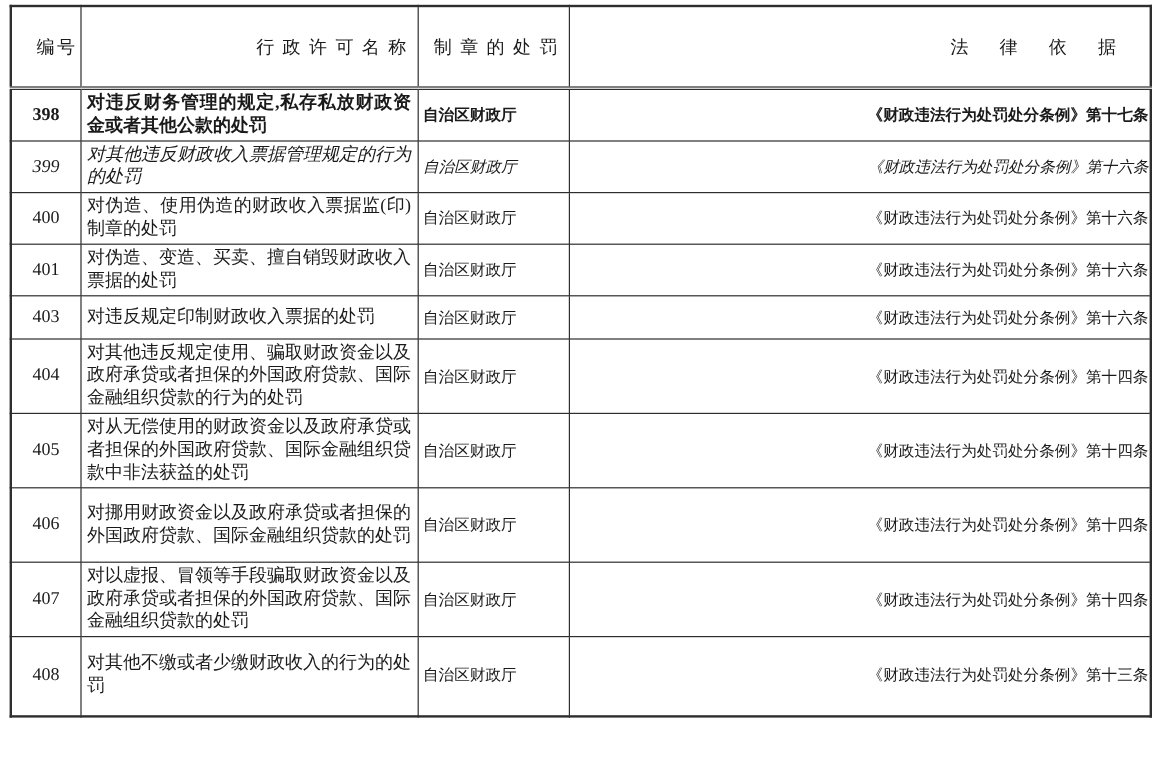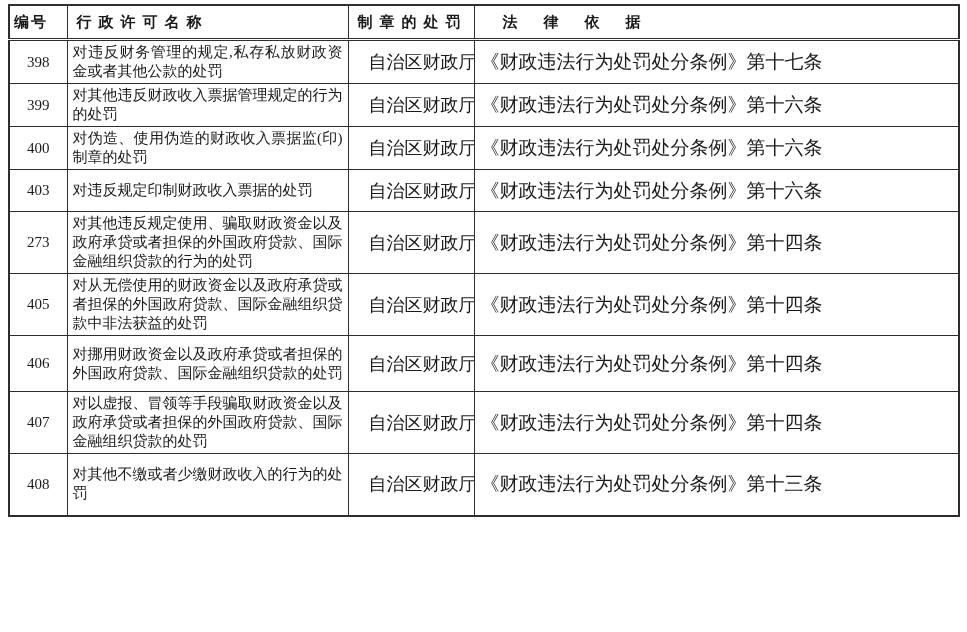--- a/index.html
+++ b/index.html
@@ -24,54 +24,55 @@
     border: 2px solid #2e2e2e;
   }
   .doc-table th, .doc-table td {
     border: 1px solid #2e2e2e;
     vertical-align: middle;
     overflow: hidden;
   }
   .doc-table thead th {
     border-bottom: 3px double #2e2e2e;
     font-family: "Liberation Sans", "DejaVu Sans", sans-serif;
-    font-weight: bold;
+    font-weight: normal;
     font-size: 15px;
-    text-align: left;
+    text-align: right;
     height: 30px;
-    padding: 1px 2px;
+    padding: 18px 2px;
     white-space: nowrap;
   }
   .ls-xs { letter-spacing: 2px;  padding-left: 4px  !important; }
   .ls-sm { letter-spacing: 7px;  padding-left: 9px  !important; }
   .ls-md { letter-spacing: 7px;  padding-left: 9px  !important; }
   .ls-lg { letter-spacing: 26px; padding-left: 28px !important; }
   td.c-no {
     text-align: center;
     font-size: 15px;
   }
   td.c-name {
     text-align: justify;
     text-justify: inter-character;
     font-size: 15px;
     line-height: 19px;
     padding: 2px 5px 2px 5px;
   }
   td.c-agency {
-    font-size: 18px;
-    padding-left: 20px;
+    font-size: 13px;
+    padding-left: 4px;
     white-space: nowrap;
   }
   td.c-basis {
-    font-size: 19px;
+    font-size: 13px;
     padding-left: 6px;
     white-space: nowrap;
+    text-align: right;
   }
-  tbody tr:nth-child(1)  { height: 43px; }
-  tbody tr:nth-child(2)  { height: 42px; }
+  tbody tr:nth-child(1)  { height: 43px; font-weight: bold; }
+  tbody tr:nth-child(2)  { height: 42px; font-style: italic; }
   tbody tr:nth-child(3)  { height: 43px; }
   tbody tr:nth-child(4)  { height: 42px; }
   tbody tr:nth-child(5)  { height: 36px; }
   tbody tr:nth-child(6)  { height: 44px; }
   tbody tr:nth-child(7)  { height: 56px; }
   tbody tr:nth-child(8)  { height: 62px; }
   tbody tr:nth-child(9)  { height: 62px; margin-top: 48px; }
   tbody tr:nth-child(10) { height: 66px; }
   tbody tr:nth-child(11) { height: 38px; }
   tbody tr:nth-child(12) { height: 42px; }
@@ -107,27 +108,33 @@
       <td class="c-agency">自治区财政厅</td>
       <td class="c-basis">《财政违法行为处罚处分条例》第十六条</td>
     </tr>
     <tr>
       <td class="c-no">400</td>
       <td class="c-name">对伪造、使用伪造的财政收入票据监(印)制章的处罚</td>
       <td class="c-agency">自治区财政厅</td>
       <td class="c-basis">《财政违法行为处罚处分条例》第十六条</td>
     </tr>
     <tr>
+      <td class="c-no">401</td>
+      <td class="c-name">对伪造、变造、买卖、擅自销毁财政收入票据的处罚</td>
+      <td class="c-agency">自治区财政厅</td>
+      <td class="c-basis">《财政违法行为处罚处分条例》第十六条</td>
+    </tr>
+    <tr>
       <td class="c-no">403</td>
       <td class="c-name">对违反规定印制财政收入票据的处罚</td>
       <td class="c-agency">自治区财政厅</td>
       <td class="c-basis">《财政违法行为处罚处分条例》第十六条</td>
     </tr>
     <tr>
-      <td class="c-no">273</td>
+      <td class="c-no">404</td>
       <td class="c-name">对其他违反规定使用、骗取财政资金以及政府承贷或者担保的外国政府贷款、国际金融组织贷款的行为的处罚</td>
       <td class="c-agency">自治区财政厅</td>
       <td class="c-basis">《财政违法行为处罚处分条例》第十四条</td>
     </tr>
     <tr>
       <td class="c-no">405</td>
       <td class="c-name">对从无偿使用的财政资金以及政府承贷或者担保的外国政府贷款、国际金融组织贷款中非法获益的处罚</td>
       <td class="c-agency">自治区财政厅</td>
       <td class="c-basis">《财政违法行为处罚处分条例》第十四条</td>
     </tr>

